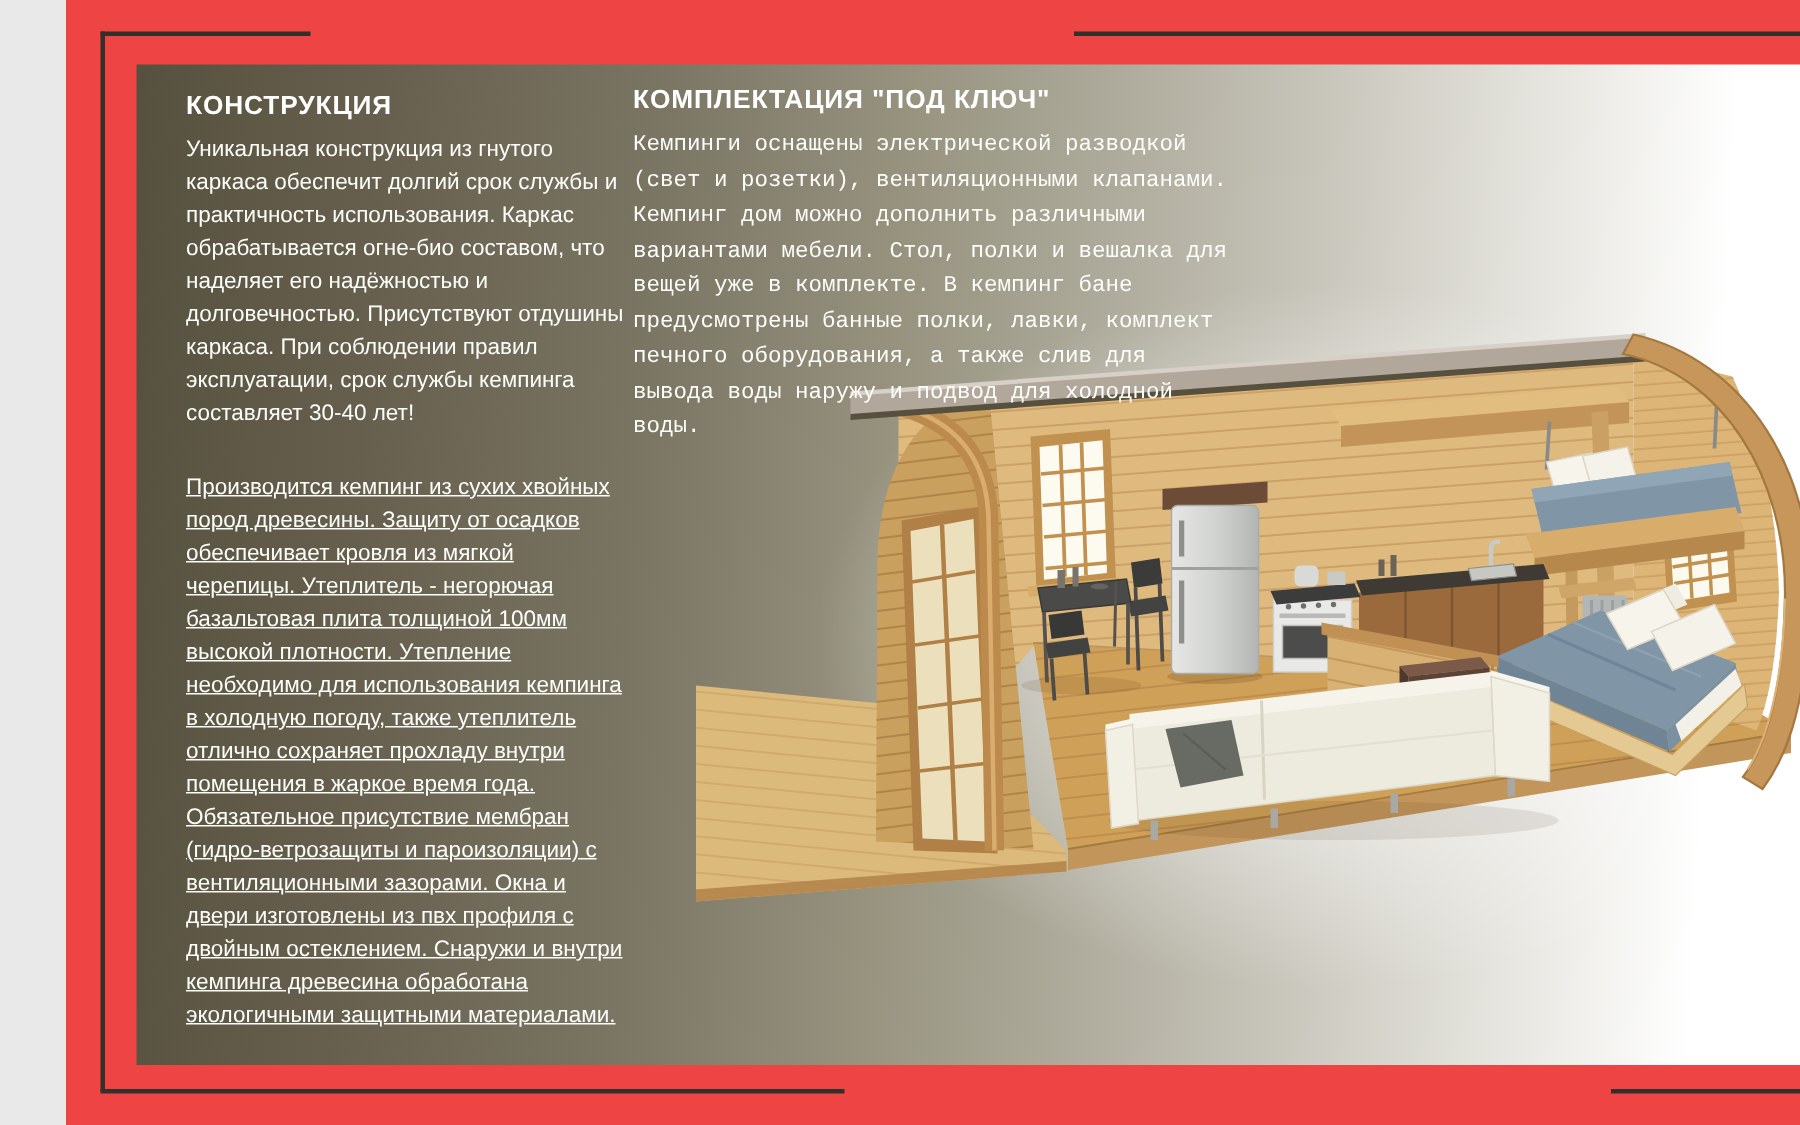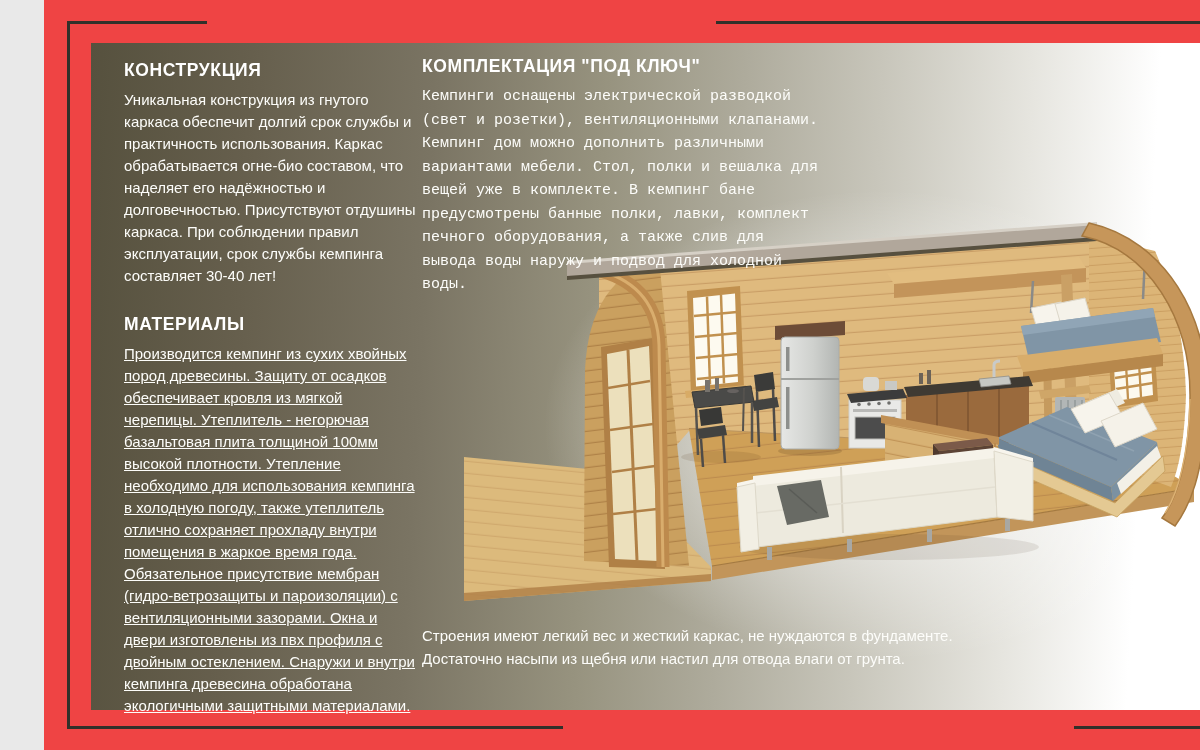--- a/index.html
+++ b/index.html
@@ -265,26 +265,24 @@
       <path d="M716,318 C728,300 740,262 741,204" stroke="#dcb173" stroke-width="1.5" fill="none"></path>
     </g>
   </svg>
 
   <div class="sect s-construction">
     <h2>КОНСТРУКЦИЯ</h2>
     <p>Уникальная конструкция из гнутого каркаса обеспечит долгий срок службы и практичность использования. Каркас обрабатывается огне-био составом, что наделяет его надёжностью и долговечностью. Присутствуют отдушины каркаса. При соблюдении правил эксплуатации, срок службы кемпинга составляет 30-40 лет!</p>
   </div>
 
   <div class="sect s-materials">
-    <h2>МАТЕРИАЛЫ</h2>
     <p>Производится кемпинг из сухих хвойных пород древесины. Защиту от осадков обеспечивает кровля из мягкой черепицы.  Утеплитель - негорючая базальтовая плита толщиной 100мм высокой плотности. Утепление необходимо для использования кемпинга в холодную погоду, также утеплитель отлично сохраняет прохладу внутри помещения в жаркое время года. Обязательное присутствие мембран (гидро-ветрозащиты и пароизоляции) с вентиляционными зазорами. Окна и двери изготовлены из пвх профиля с двойным остеклением. Снаружи и внутри кемпинга древесина обработана экологичными  защитными материалами.</p>
   </div>
 
   <div class="sect s-turnkey">
     <h2>КОМПЛЕКТАЦИЯ "ПОД КЛЮЧ"</h2>
     <p>Кемпинги оснащены электрической разводкой (свет и розетки), вентиляционными клапанами. Кемпинг дом можно дополнить различными вариантами мебели. Стол, полки и вешалка для вещей уже в комплекте. В кемпинг бане предусмотрены банные полки, лавки, комплект печного оборудования, а также слив для вывода воды наружу и подвод для холодной воды.</p>
   </div>
 
   <div class="sect s-foundation">
-    <p>Строения имеют легкий вес и жесткий каркас, не нуждаются в фундаменте. Достаточно насыпи из щебня или настил для отвода влаги от грунта.</p>
   </div>
 
 </div>
 
 </body></html>

